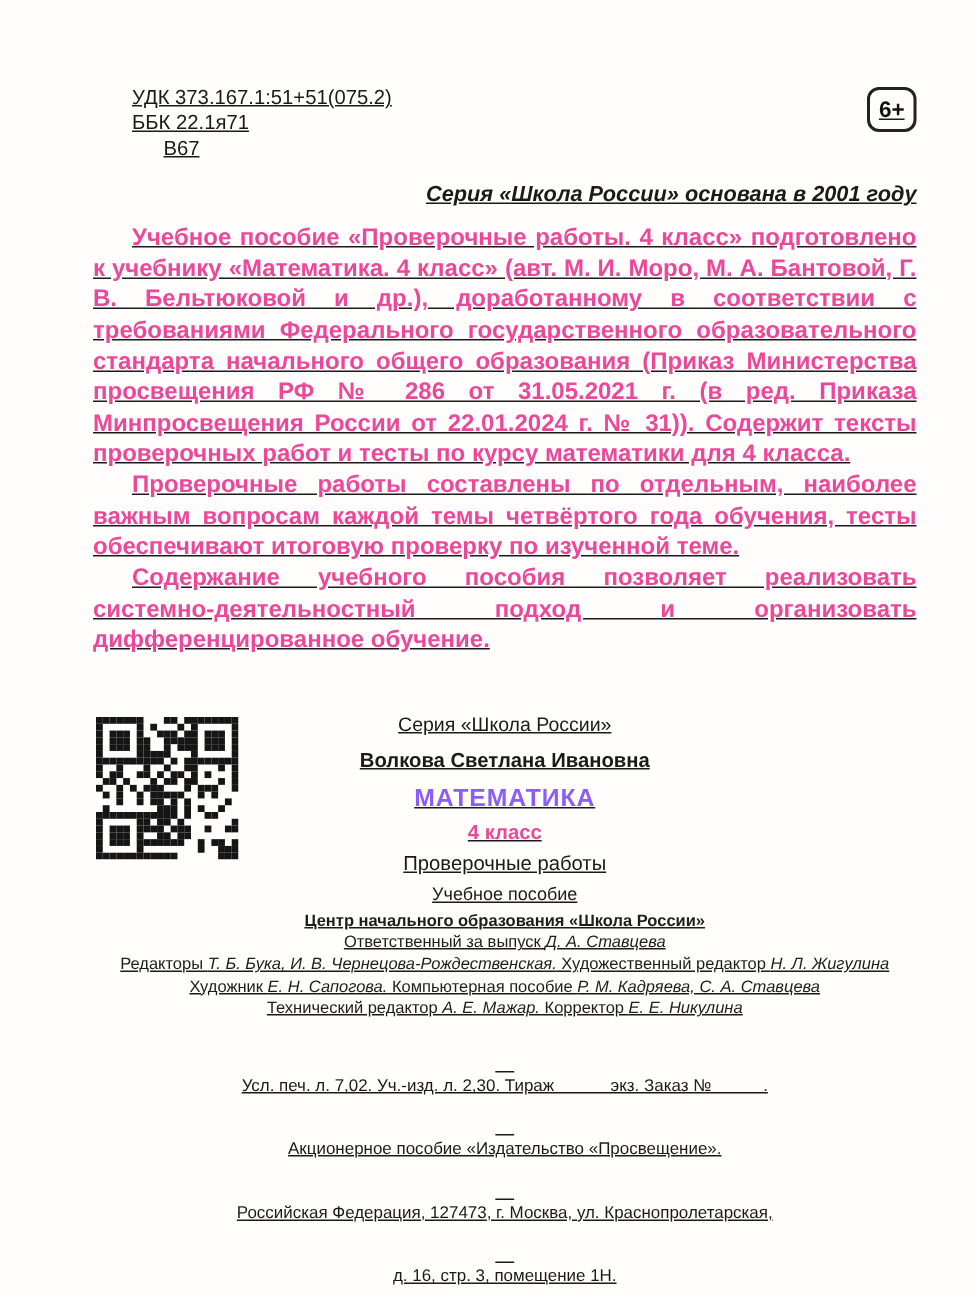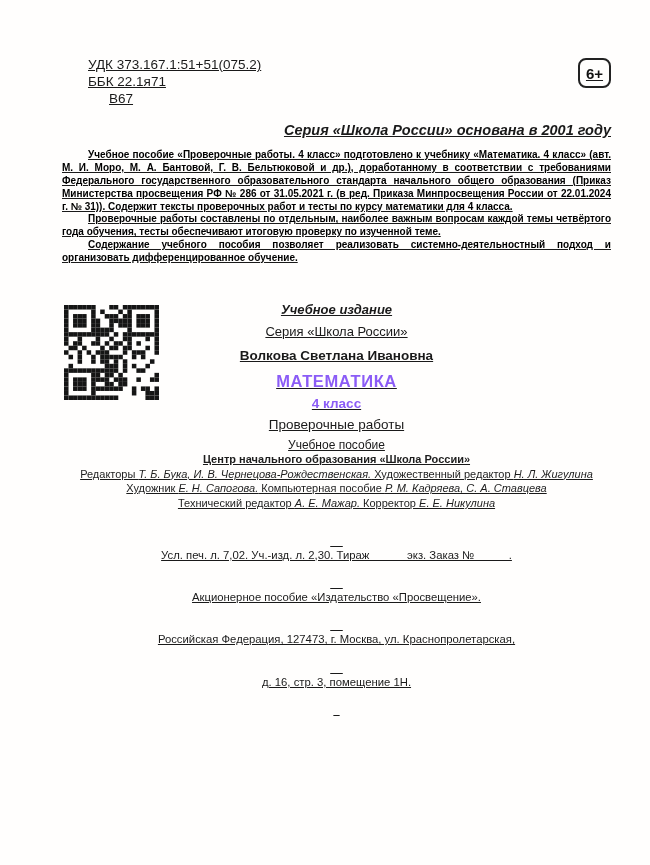--- a/index.html
+++ b/index.html
@@ -23,22 +23,22 @@
     width:33px; height:30px; margin-top:2px;
     border:2px solid #222; border-radius:8px;
     display:flex; align-items:center; justify-content:center;
     font-size:15px; font-weight:bold; color:#111;
   }
   
   .series-note { margin-top:15px; text-align:right; font-weight:bold; font-style:italic; font-size:14.5px; }
   
   .annotation { margin-top:11px; }
   .annotation p {
-    font-weight:bold; font-size:10px; line-height:1.29;
-    text-align:justify; text-indent:26px; color:#000000;
+    font-weight:bold; font-size:16px; line-height:1.29;
+    text-align:justify; text-indent:26px; color:#ec4899;
   }
   
   .mid { position:relative; margin-top:37px; min-height:132px; }
   .qr { position:absolute; left:2px; top:3px; width:95px; height:95px; }
   .edition { text-align:center; }
   .ed-label  { font-weight:bold; font-style:italic; font-size:13px; }
   .ed-series { font-size:13px; margin-top:7px; }
   .ed-author { font-weight:bold; font-size:13.5px; margin-top:9px; }
   .ed-title  { font-weight:bold; font-size:16.5px; letter-spacing:.6px; margin-top:9px; }
   .ed-grade  { font-size:13.5px; font-weight:bold; margin-top:5px; }
@@ -311,32 +311,32 @@
             <rect x="40.5" y="90" width="4.5" height="4.5"></rect>
             <rect x="45" y="90" width="4.5" height="4.5"></rect>
             <rect x="49.5" y="90" width="4.5" height="4.5"></rect>
             <rect x="81" y="90" width="4.5" height="4.5"></rect>
             <rect x="85.5" y="90" width="4.5" height="4.5"></rect>
             <rect x="90" y="90" width="4.5" height="4.5"></rect>
           </g>
         </svg>
     </div>
     <div class="edition">
-      <div class="ed-label">Учебное издание</div>
       <div class="ed-series">Серия «Школа России»</div>
       <div class="ed-author">Волкова Светлана Ивановна</div>
       <div class="ed-title accent" style="color: #8b5cf6;">МАТЕМАТИКА</div>
-      <div class="ed-grade accent" style="color: #8b5cf6;">4 класс</div>
+      <div class="ed-grade accent" style="color: #ec4899;">4 класс</div>
       <div class="ed-sub">Проверочные работы</div>
       <div class="ed-type">Учебное пособие</div>
     </div>
   </div>
 
   <div class="credits">
     <div class="center-line">Центр начального образования «Школа России»</div>
+    <div><span>Ответственный за выпуск </span><span style="font-style: italic;">Д. А. Ставцева</span></div>
     <div><span>Редакторы </span><span style="font-style: italic;">Т. Б. Бука, И. В. Чернецова-Рождественская.</span><span> Художественный редактор </span><span style="font-style: italic;">Н. Л. Жигулина</span></div>
     <div><span>Художник </span><span style="font-style: italic;">Е. Н. Сапогова.</span><span> Компьютерная пособие </span><span style="font-style: italic;">Р. М. Кадряева, С. А. Ставцева</span></div>
     <div><span>Технический редактор </span><span style="font-style: italic;">А. Е. Мажар.</span><span> Корректор </span><span style="font-style: italic;">Е. Е. Никулина</span></div>
   </div>
 
   <div class="print-info">
     <div>Усл. печ. л. 7,02. Уч.-изд. л. 2,30. Тираж            экз. Заказ №           .</div>
     <div>Акционерное пособие «Издательство «Просвещение».</div>
     <div>Российская Федерация, 127473, г. Москва, ул. Краснопролетарская,</div>
     <div>д. 16, стр. 3, помещение 1Н.</div>

